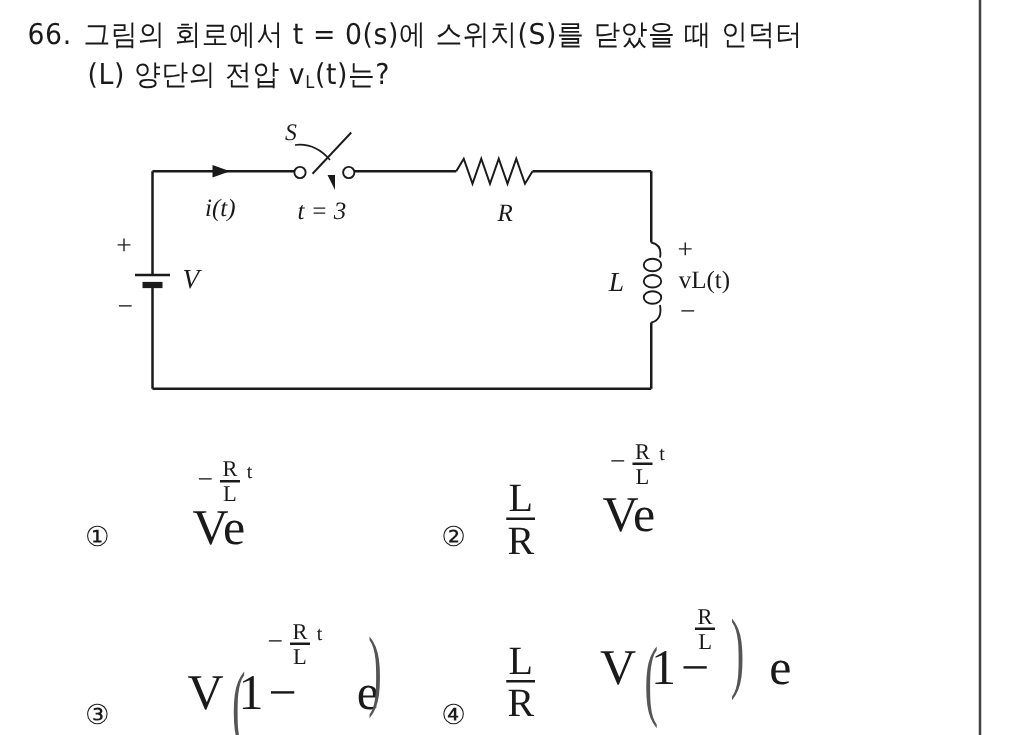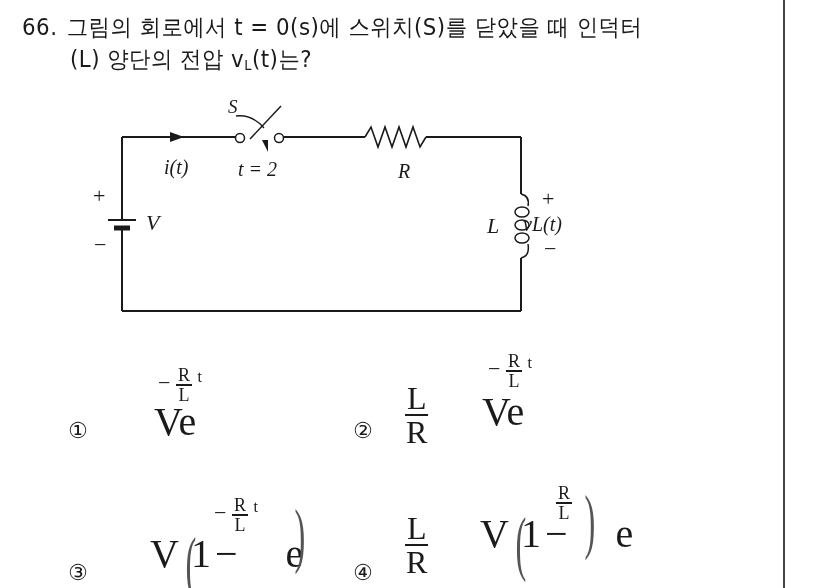--- a/index.html
+++ b/index.html
@@ -70,29 +70,29 @@
     <ellipse cx="522" cy="238" rx="7" ry="5" stroke-width="1.5"></ellipse>
     <path d="M528 244 Q530 256 521 258" stroke-width="1.5"></path>
     <line x1="521" y1="258" x2="521" y2="311"></line>
   </g>
 
   <polygon points="170,132 184,137 170,142" fill="#1a1a1a"></polygon>
   <polygon points="262,140 268,140 268,152" fill="#1a1a1a"></polygon>
 </svg>
 
 <div class="serif" style="position:absolute;left:228px;top:96px;font-size:19px;font-style:italic;">S</div>
-<div class="serif" style="position:absolute;left:238px;top:158px;font-size:20px;font-style:italic;">t = 2</div>
+<div class="serif" style="position:absolute;left:238px;top:158px;font-size:20px;font-style:italic;">t = 3</div>
 <div class="serif" style="position:absolute;left:164px;top:156px;font-size:20px;font-style:italic;">i(t)</div>
 <div class="serif" style="position:absolute;left:398px;top:160px;font-size:20px;font-style:italic;">R</div>
 <div class="serif" style="position:absolute;left:93px;top:183px;font-size:22px;">+</div>
 <div class="serif" style="position:absolute;left:146px;top:210px;font-size:22px;font-style:italic;">V</div>
 <div class="serif" style="position:absolute;left:94px;top:232px;font-size:22px;">−</div>
 <div class="serif" style="position:absolute;left:487px;top:213px;font-size:22px;font-style:italic;">L</div>
 <div class="serif" style="position:absolute;left:542px;top:186px;font-size:22px;">+</div>
-<div class="serif" style="position:absolute;left:523px;top:213px;font-size:20px;font-style:italic;">vL(t)</div>
+<div class="serif" style="position:absolute;left:543px;top:213px;font-size:20px;">vL(t)</div>
 <div class="serif" style="position:absolute;left:544px;top:236px;font-size:22px;">−</div>
 
 <div class="opt-mark" style="left:68px;top:418px;">①</div>
 <div class="opt" style="left:110px;top:398px;">
   <span class="big">Ve</span>
 </div>
 <div class="opt" style="left:158px;top:366px;font-size:22px;">
   <span>−</span>
   <span class="frac" style="font-size:18px;">
       <span class="n">R</span>

